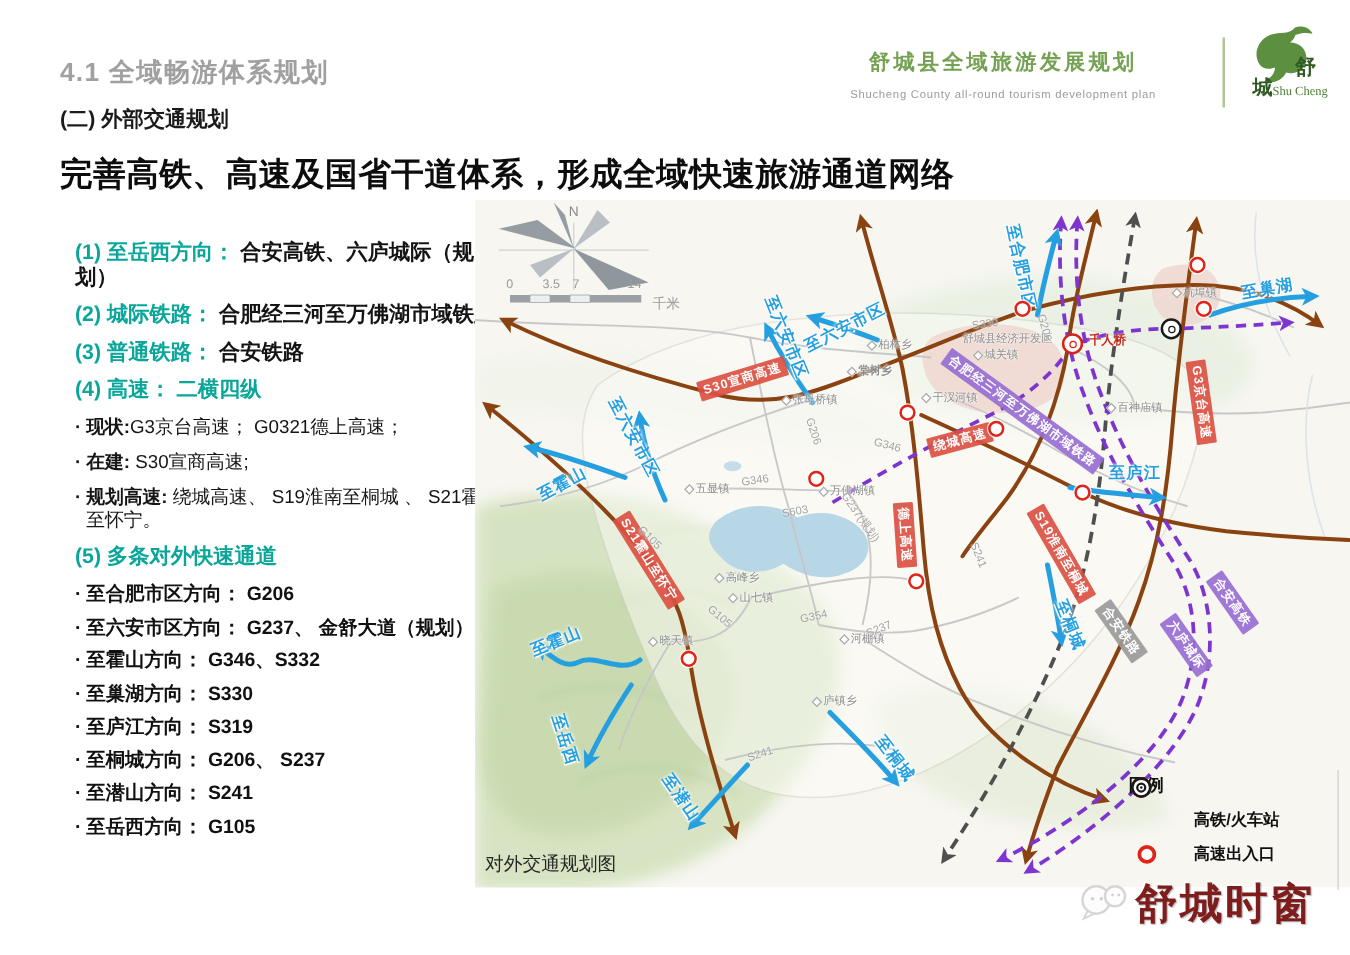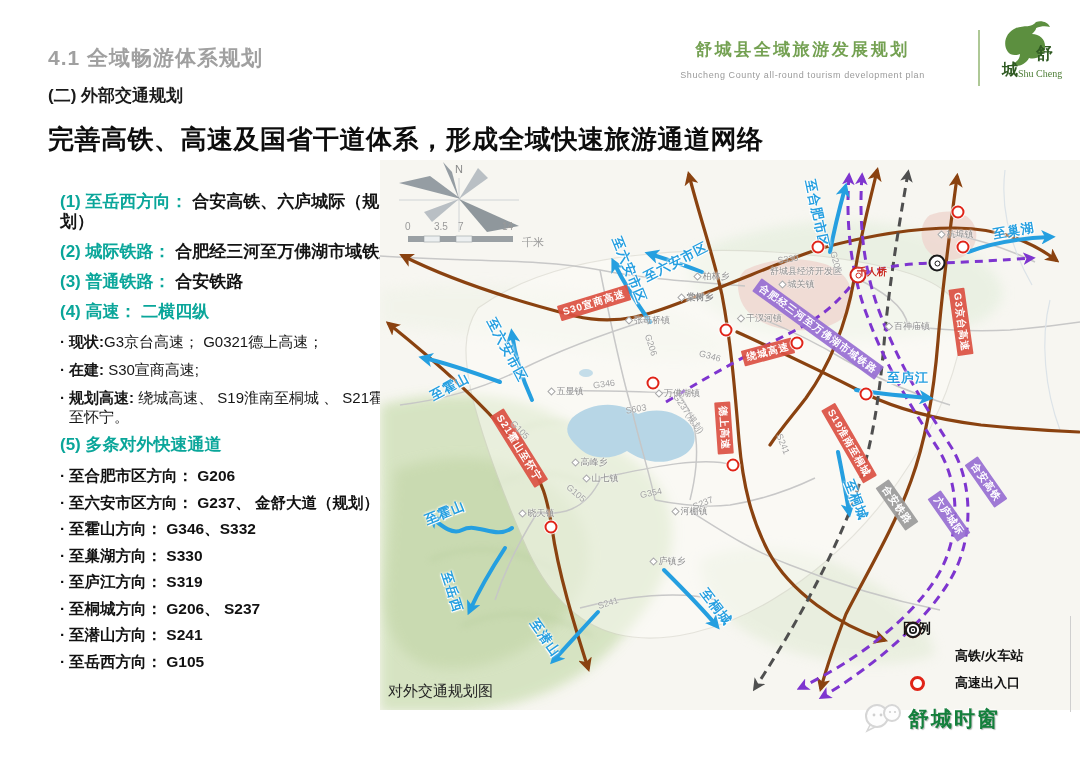--- a/index.html
+++ b/index.html
@@ -56,21 +56,21 @@
   
   #legend{left:905px;top:620px;width:160px;}
   #legend-title{font-size:14px;font-weight:bold;color:#111;margin-bottom:9px;}
   .lg-row{display:flex;align-items:center;margin-bottom:9px;}
   .lg-icons{width:52px;display:flex;align-items:center;gap:4px;}
   .lg-label{font-size:13px;font-weight:bold;color:#111;}
   .lg-exit{width:9px;height:9px;border:3px solid #e02418;border-radius:50%;background:#fff;margin-left:7px;}
   #legend-divider{left:1070px;top:616px;width:1px;height:96px;background:#cfcfcf;}
   
   #watermark{left:862px;top:700px;display:flex;align-items:center;gap:4px;}
-  #watermark-text{font-size:21px;font-weight:bold;color:#15803d;letter-spacing:2px;
+  #watermark-text{font-size:34px;font-weight:bold;color:#7f1d1d;letter-spacing:2px;
      text-shadow:1px 1px 1px #b9b9b9,-1px -1px 1px #ffffff;}
 </style>
 </head>
 <body>
 
 <div class="abs" id="section-title">4.1 全域畅游体系规划</div>
 <div class="abs" id="subsection-title">(二) 外部交通规划</div>
 <div class="abs" id="headline">完善高铁、高速及国省干道体系，形成全域快速旅游通道网络</div>
 
 <div class="abs" id="hdr-right">
@@ -290,21 +290,21 @@
       <div class="exit" style="left: 486px; top: 234px; transform: translate(-50%, -50%);"></div>
       <div class="exit" style="left: 171px; top: 367px; transform: translate(-50%, -50%);"></div>
       <div class="exit" style="left: 578px; top: 52px; transform: translate(-50%, -50%);"></div>
       <div class="exit" style="left: 583px; top: 87px; transform: translate(-50%, -50%);"></div>
       <div class="station red" style="left: 478px; top: 115px; transform: translate(-50%, -50%);">
         <span class="inner"></span>
       </div>
       <div class="station black" style="left: 557px; top: 103px; transform: translate(-50%, -50%);">
         <span class="inner"></span>
       </div>
-      <div class="station-name" style="left: 492px; top: 112px; transform: translate(-50%, -50%);">千人桥</div>
+      <div class="station-name" style="left: 506px; top: 112px; transform: translate(-50%, -50%);">千人桥</div>
     </div>
   <div id="map-caption">对外交通规划图</div>
 
   <div class="abs" id="legend" style="left:523px;top:460px;">
     <div id="legend-title">图例</div>
     <div class="lg-row">
       <span class="lg-icons">
         <svg width="20" height="20" viewBox="0 0 20 20">
           <circle cx="10" cy="10" r="7.2" fill="#fff" stroke="#d42318" stroke-width="2.2"></circle>
           <circle cx="10" cy="10" r="3.2" fill="#fff" stroke="#d42318" stroke-width="1.8"></circle>

